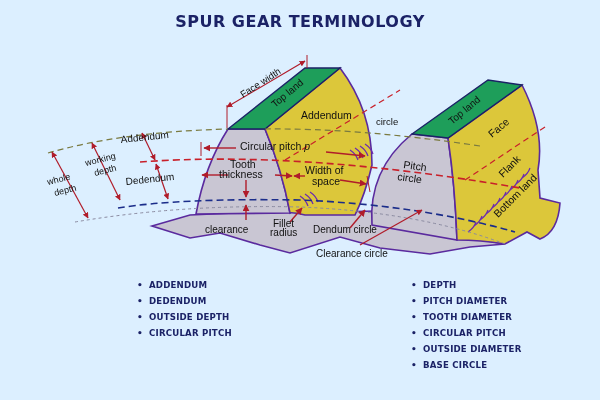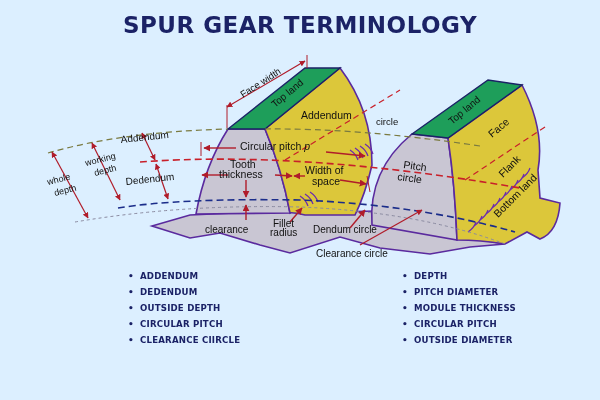--- a/index.html
+++ b/index.html
@@ -6,27 +6,27 @@
     body {
       width: 600px; height: 400px; overflow: hidden;
       background: #dcefff;
       font-family: "Liberation Sans", sans-serif;
       position: relative;
     }
     .title {
       position: absolute; left: 0; top: 12px; width: 600px;
       text-align: center;
       font-family: "DejaVu Sans", sans-serif;
-      font-weight: bold; font-size: 23px; letter-spacing: 0.5px;
+      font-weight: bold; font-size: 16px; letter-spacing: 0.5px;
       color: #1b2266;
     }
     svg.diagram { position: absolute; left: 0; top: 0; }
     svg text { font-family: "Liberation Sans", sans-serif; fill: #111; }
     .terms {
-      position: absolute; list-style: none; margin: 0; padding: 0;
+      position: absolute; list-style: none; margin: 9px; padding: 0;
       font-family: "DejaVu Sans", sans-serif; font-weight: bold;
       font-size: 8.6px; color: #1b2266; letter-spacing: 0.2px;
     }
     .terms li { height: 16px; line-height: 16px; white-space: nowrap; }
     .terms .bullet { display: inline-block; width: 12px; font-size: 9px; }
     .terms.left { left: 128px; top: 268px; }
     .terms.right { left: 402px; top: 268px; }
   </style>
 </head>
 <body>
@@ -140,22 +140,22 @@
   <text x="270" y="236" font-size="10">radius</text>
   <text x="313" y="233" font-size="10">Dendum circle</text>
   <text x="316" y="257" font-size="10">Clearance circle</text>
 </svg>
 
 <ul class="terms left">
   <li><span class="bullet">•</span><span>ADDENDUM</span></li>
   <li><span class="bullet">•</span><span>DEDENDUM</span></li>
   <li><span class="bullet">•</span><span>OUTSIDE DEPTH</span></li>
   <li><span class="bullet">•</span><span>CIRCULAR PITCH</span></li>
-  <li><span class="bullet">•</span><span>CLEARANCE CIIRCLE</span></li>
 </ul>
 
 <ul class="terms right">
   <li><span class="bullet">•</span><span>DEPTH</span></li>
   <li><span class="bullet">•</span><span>PITCH DIAMETER</span></li>
-  <li><span class="bullet">•</span><span>MODULE THICKNESS</span></li>
+  <li><span class="bullet">•</span><span>TOOTH DIAMETER</span></li>
   <li><span class="bullet">•</span><span>CIRCULAR PITCH</span></li>
   <li><span class="bullet">•</span><span>OUTSIDE DIAMETER</span></li>
+  <li><span class="bullet">•</span><span>BASE CIRCLE</span></li>
 </ul>
 
 </body></html>

